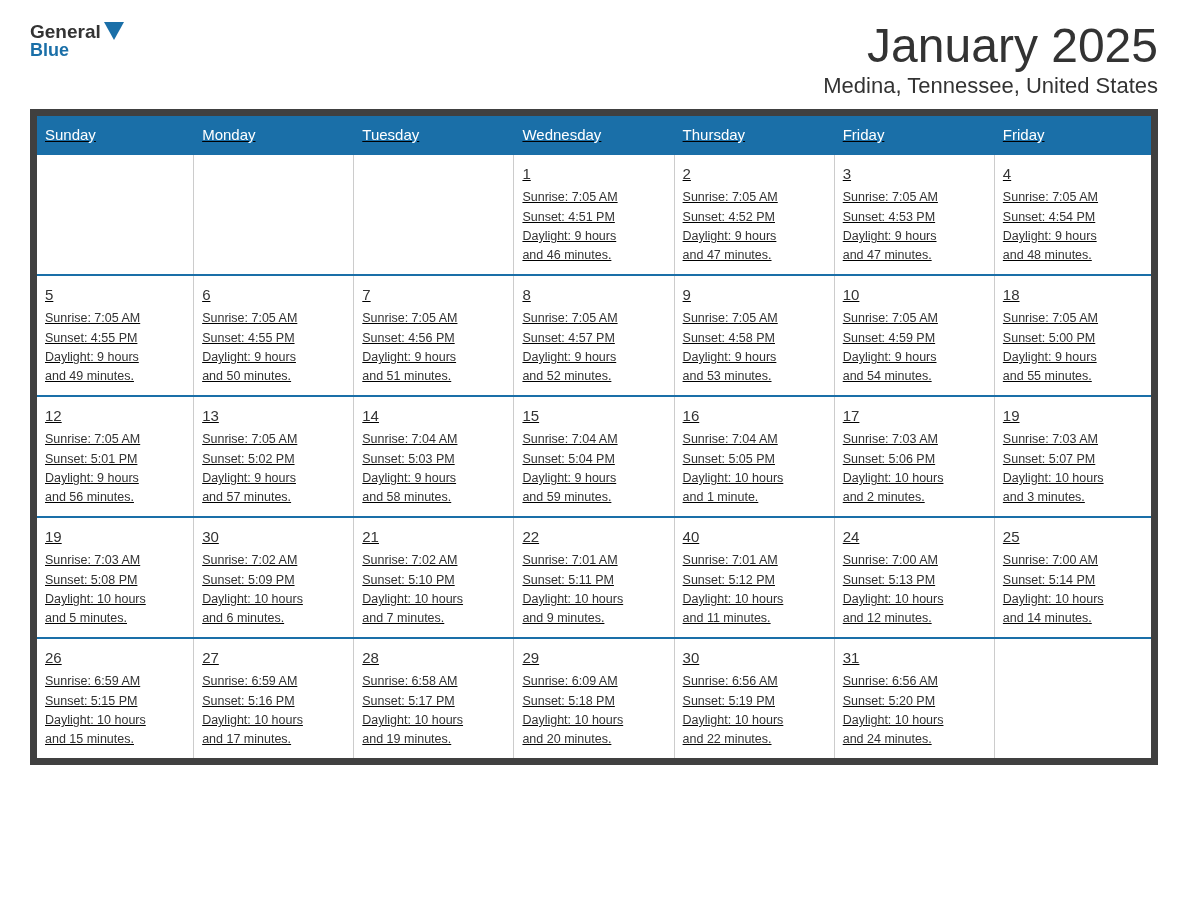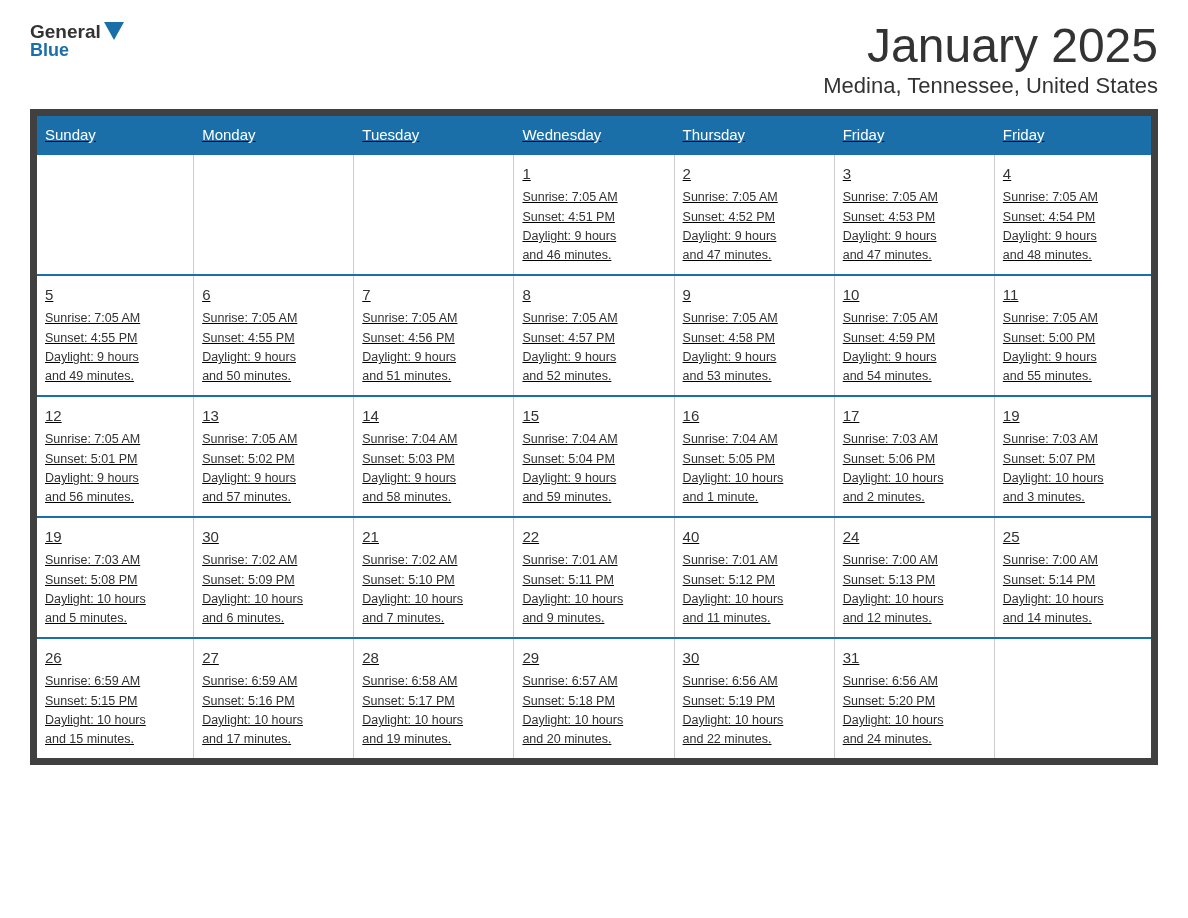--- a/index.html
+++ b/index.html
@@ -192,21 +192,21 @@
 and 53 minutes.</div>
         </td>
         <td>
           <span class="day-num">10</span>
           <div class="day-info" style="white-space: pre-line;">Sunrise: 7:05 AM
 Sunset: 4:59 PM
 Daylight: 9 hours
 and 54 minutes.</div>
         </td>
         <td>
-          <span class="day-num">11</span>
+          <span class="day-num">18</span>
           <div class="day-info" style="white-space: pre-line;">Sunrise: 7:05 AM
 Sunset: 5:00 PM
 Daylight: 9 hours
 and 55 minutes.</div>
         </td>
       </tr>
       <tr>
         <td>
           <span class="day-num">12</span>
           <div class="day-info" style="white-space: pre-line;">Sunrise: 7:05 AM
@@ -325,21 +325,21 @@
         </td>
         <td>
           <span class="day-num">28</span>
           <div class="day-info" style="white-space: pre-line;">Sunrise: 6:58 AM
 Sunset: 5:17 PM
 Daylight: 10 hours
 and 19 minutes.</div>
         </td>
         <td>
           <span class="day-num">29</span>
-          <div class="day-info" style="white-space: pre-line;">Sunrise: 6:57 AM
+          <div class="day-info" style="white-space: pre-line;">Sunrise: 6:09 AM
 Sunset: 5:18 PM
 Daylight: 10 hours
 and 20 minutes.</div>
         </td>
         <td>
           <span class="day-num">30</span>
           <div class="day-info" style="white-space: pre-line;">Sunrise: 6:56 AM
 Sunset: 5:19 PM
 Daylight: 10 hours
 and 22 minutes.</div>

